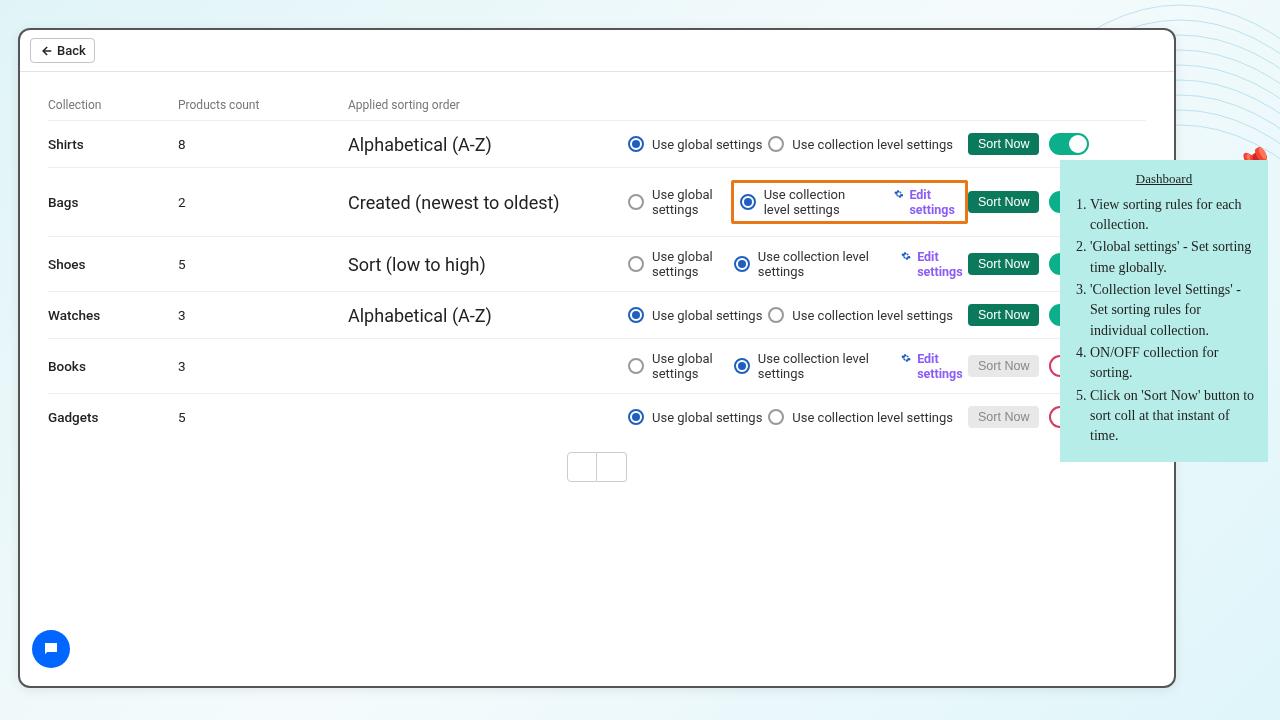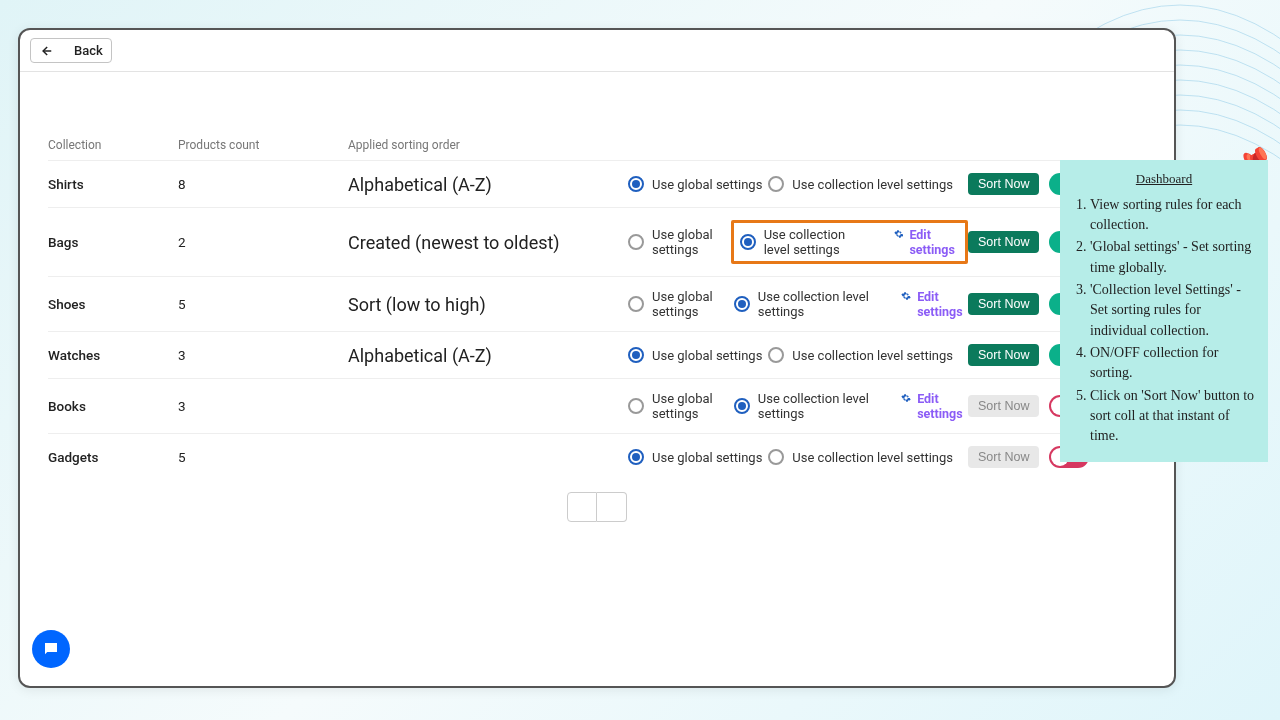--- a/index.html
+++ b/index.html
@@ -29,38 +29,38 @@
   box-shadow: 0 2px 12px rgba(0,0,0,0.08);
 }
 .top-bar {
   height: 42px;
   border-bottom: 1px solid #e3e3e3;
   display: flex;
   align-items: center;
   padding: 0 10px;
 }
 .back-btn {
-  display: flex; align-items: center; gap: 21px;
+  display: flex; align-items: center; gap: 4px;
   font-size: 13px; font-weight: 500; color: #222;
   padding: 4px 8px; border: 1px solid #c4c4c4; border-radius: 4px;
   cursor: pointer; background: #fff;
 }
 .back-icon { width:14px; height:14px; }
 .content { padding: 18px 28px 10px 28px; }
 .header-row {
   display: flex; justify-content: space-between; align-items: center;
   margin-bottom: 10px;
 }
 .page-title { font-size: 15px; font-weight: 600; color: #1a1a1a; }
 .edit-global {
   font-size: 13px; font-weight: 500; color: #1f5fbf;
   padding: 6px 12px; cursor: pointer;
   border: 3px solid #e77817; border-radius: 2px;
 }
-.table { width: 100%; margin-top: 40px; }
+.table { width: 100%; }
 .thead {
   display: grid;
   grid-template-columns: 130px 170px 280px 340px 160px;
   border-bottom: 1px solid #eee;
   padding: 8px 0;
 }
 .th { font-size: 12px; color: #777; font-weight: 400; }
 .row {
   display: grid;
   grid-template-columns: 130px 170px 280px 340px 160px;

